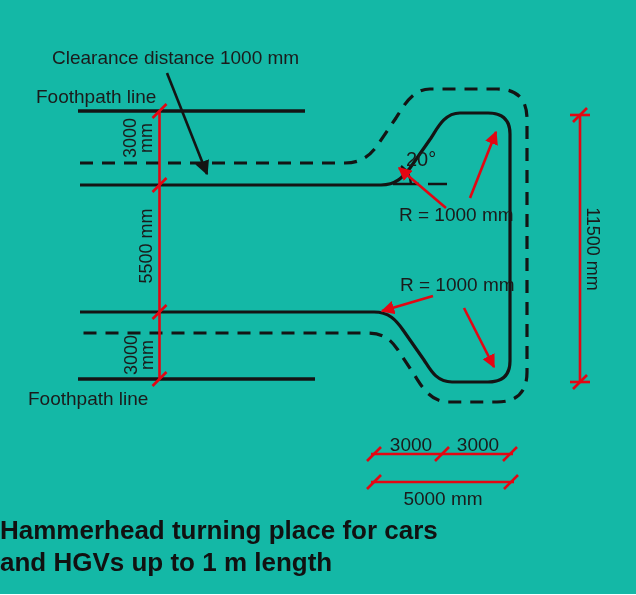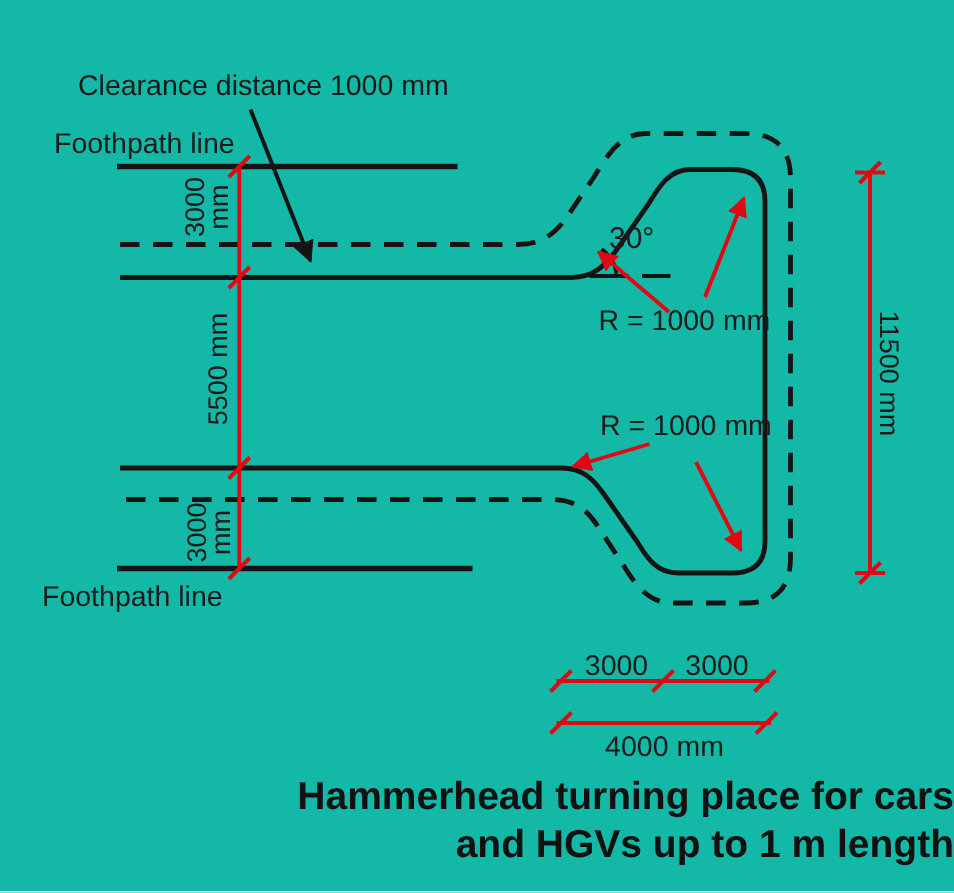--- a/index.html
+++ b/index.html
@@ -29,21 +29,21 @@
     font-size:18px;
     line-height:16px;
     text-align:center;
     white-space:nowrap;
   }
   .rot .inner.cw{transform:rotate(90deg);}
   .title{
     position:absolute;
     left:0;top:514px;
     width:636px;
-    text-align:right;
+    text-align:left;
     font-weight:bold;
     font-size:26px;
     line-height:32px;
     color:#111111;
   }
   .dim-label{font-size:19px;}
 </style>
 </head>
 <body>
 
@@ -126,27 +126,27 @@
     <div class="inner">
       <div>3000</div>
       <div>mm</div>
     </div>
   </div>
 
   <div class="rot" style="left:593px;top:249px;">
     <div class="inner cw">11500 mm</div>
   </div>
 
-  <div class="lbl" style="left:406px;top:149px;font-size:20px;">30°</div>
+  <div class="lbl" style="left:406px;top:149px;font-size:20px;">20°</div>
 
   <div class="lbl" style="left:399px;top:204px;">R = 1000 mm</div>
   <div class="lbl" style="left:400px;top:274px;">R = 1000 mm</div>
 
   <div class="lbl dim-label" style="left:408px;top:434px;transform:translateX(-50%);left:411px;">3000</div>
   <div class="lbl dim-label" style="left:478px;top:434px;transform:translateX(-50%);">3000</div>
-  <div class="lbl dim-label" style="left:443px;top:488px;transform:translateX(-50%);">4000 mm</div>
+  <div class="lbl dim-label" style="left:443px;top:488px;transform:translateX(-50%);">5000 mm</div>
 
   <div class="title">
     <div>Hammerhead turning place for cars</div>
     <div>and HGVs up to 1 m length</div>
   </div>
 
 </div>
 
 </body></html>

